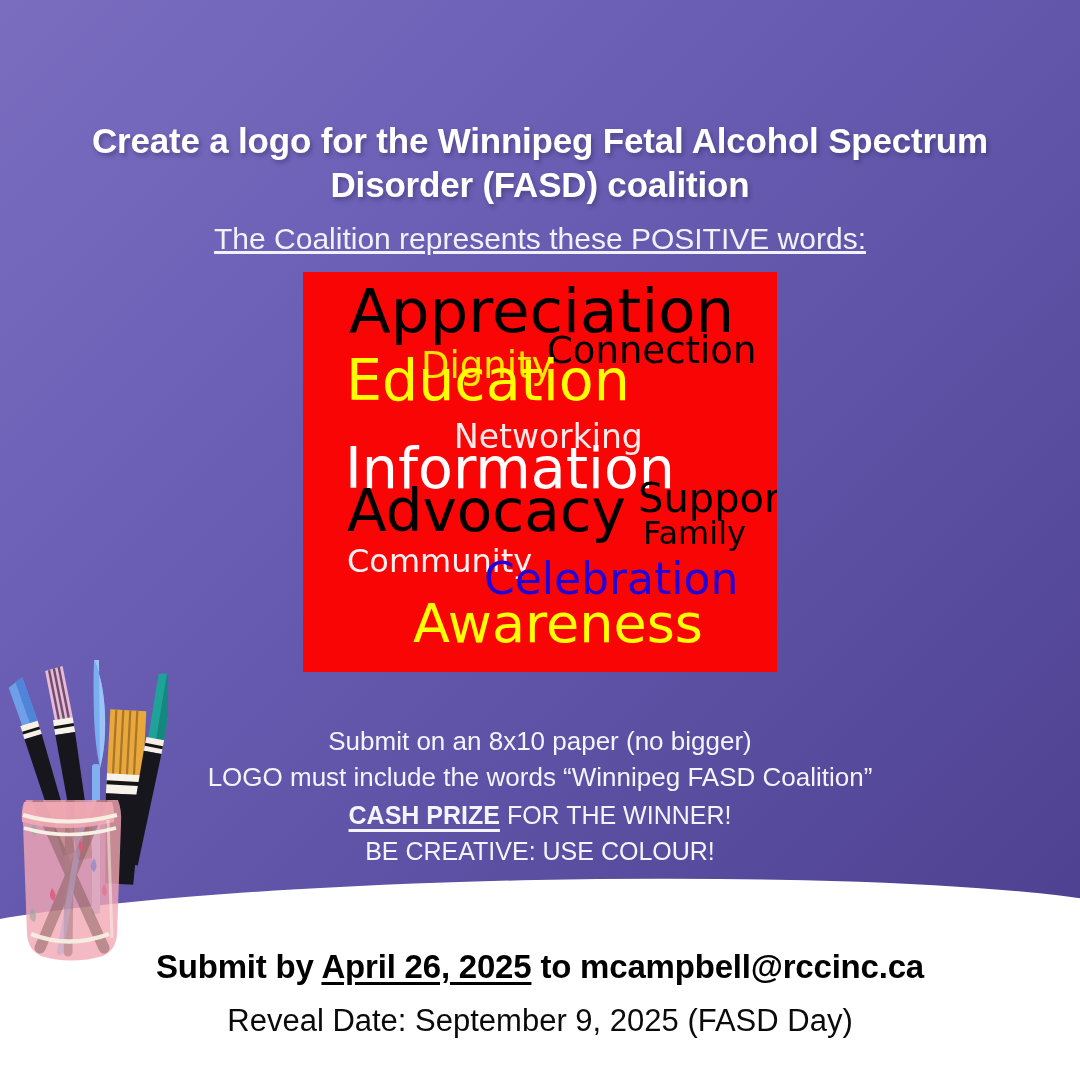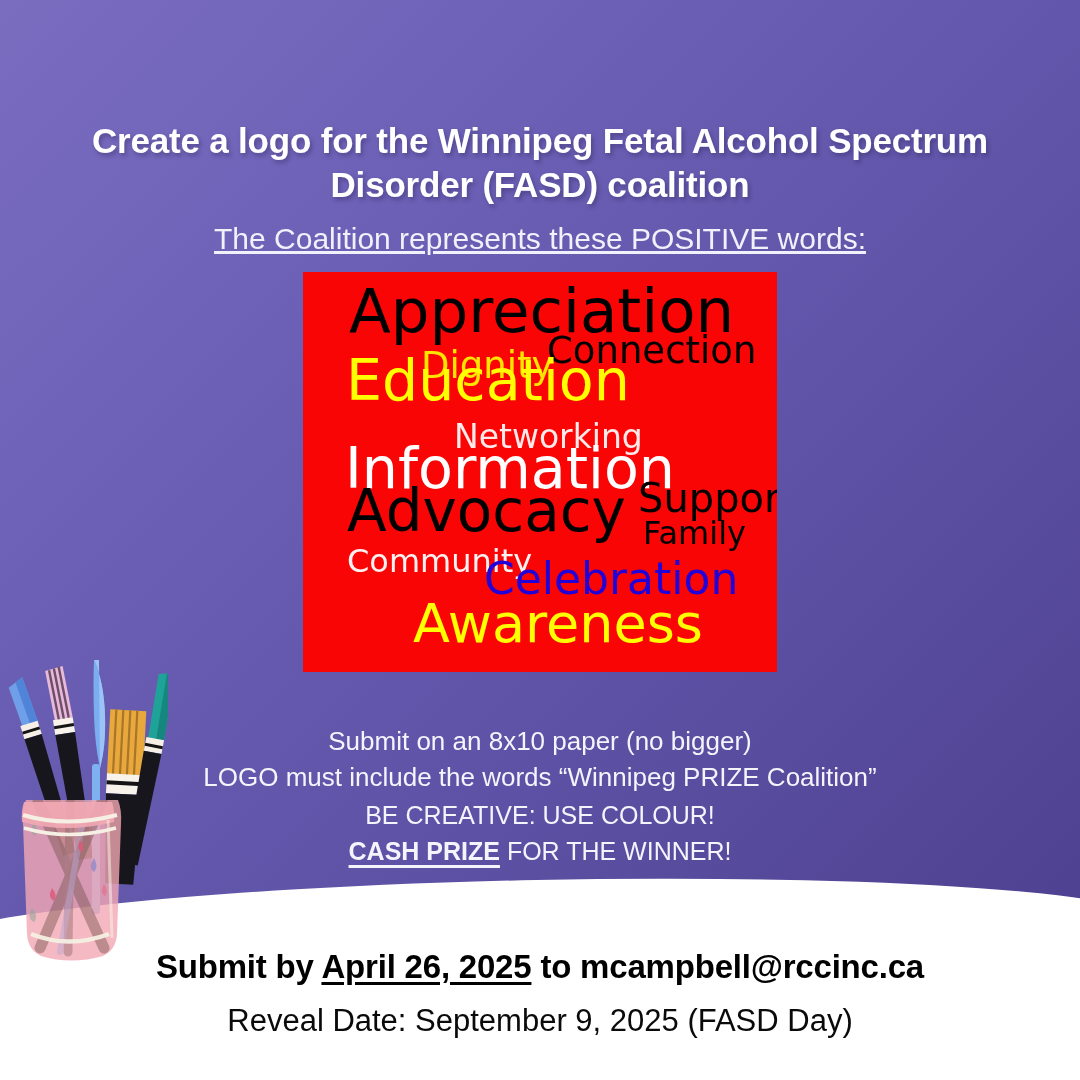--- a/index.html
+++ b/index.html
@@ -263,24 +263,24 @@
         <span class="wc" style="left: 44px; top: 210px; font-size: 58px; color: rgb(0, 0, 0);">Advocacy</span>
         <span class="wc" style="left: 340px; top: 245px; font-size: 32px; color: rgb(0, 0, 0);">Family</span>
         <span class="wc" style="left: 44px; top: 273px; font-size: 32px; color: rgb(253, 241, 241);">Community</span>
         <span class="wc" style="left: 110px; top: 325px; font-size: 54px; color: rgb(255, 255, 0);">Awareness</span>
         <span class="wc" style="left: 181px; top: 285px; font-size: 44px; color: rgb(34, 0, 216);">Celebration</span>
       </div>
   </div>
 
   <div class="rules">
     <div>Submit on an 8x10 paper (no bigger)</div>
-    <div>LOGO must include the words “Winnipeg PRIZE Coalition”</div>
+    <div>LOGO must include the words “Winnipeg FASD Coalition”</div>
   </div>
 
   <div class="creative">
+    <div><span class="u-bold">CASH PRIZE</span><span> FOR THE WINNER!</span></div>
     <div>BE CREATIVE: USE COLOUR!</div>
-    <div><span class="u-bold">CASH PRIZE</span><span> FOR THE WINNER!</span></div>
   </div>
 
   <div class="footer-1"><span>Submit by </span><span class="u">April 26, 2025</span><span> to mcampbell@rccinc.ca</span></div>
   <div class="footer-2">Reveal Date: September 9, 2025 (FASD Day)</div>
 
 </div>
 
 </body></html>

